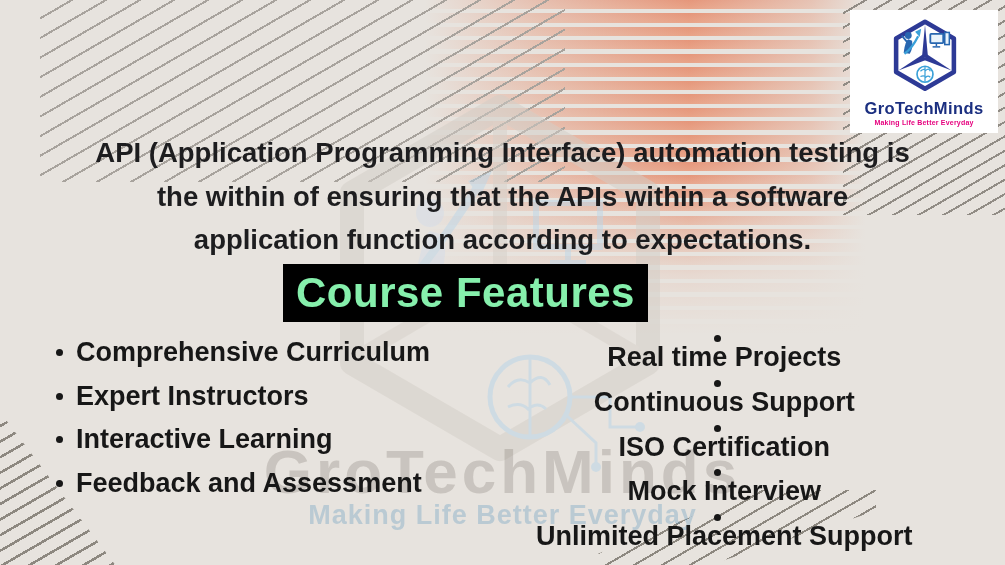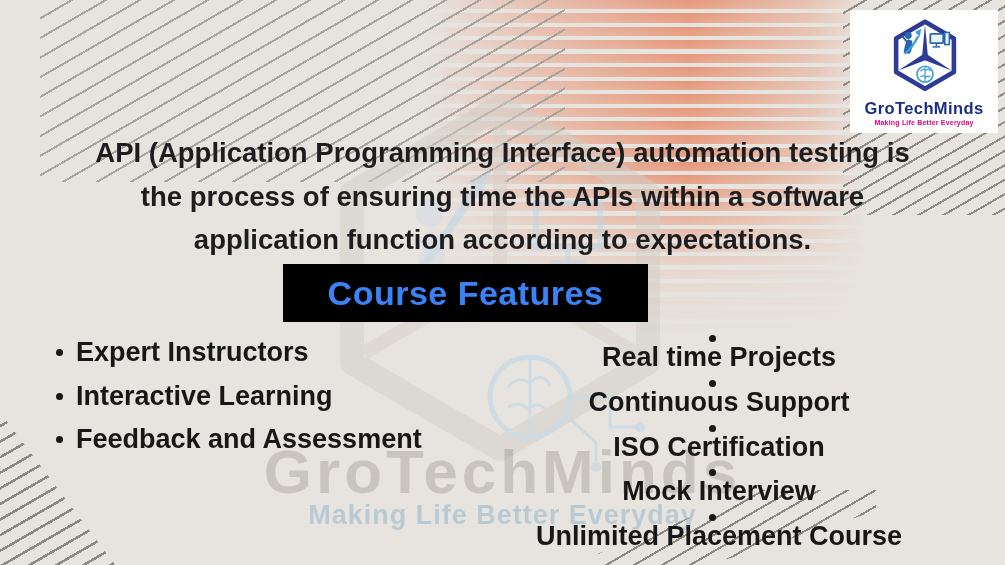--- a/index.html
+++ b/index.html
@@ -33,21 +33,21 @@
     font-size:62px;font-weight:700;letter-spacing:4px;color:rgba(110,102,92,.24);}
   .wm-tag{position:absolute;left:0;top:500px;width:100%;text-align:center;
     font-size:27px;font-weight:700;letter-spacing:1px;color:rgba(90,150,190,.32);}
 
   
   .about-box{position:absolute;left:0;top:32px;width:447px;height:91px;background:#000;
     display:flex;align-items:center;padding-left:13px;box-sizing:border-box;}
   .about-box span{color:#fff;font-size:54px;font-weight:900;letter-spacing:1.5px;}
   .features-box{position:absolute;left:283px;top:264px;width:365px;height:58px;background:#000;
     display:flex;align-items:center;justify-content:center;}
-  .features-box span{color:#3b82f6;font-size:34px;font-weight:900;letter-spacing:.5px;}
+  .features-box span{color:#86efac;font-size:42px;font-weight:900;letter-spacing:.5px;}
 
   
   .desc{position:absolute;left:0;top:131px;width:100%;text-align:center;
     font-size:27.5px;line-height:43.5px;font-weight:700;color:#1d1d1f;}
 
   
   .col{position:absolute;list-style:none;margin:0;padding:0;
     font-size:27px;font-weight:700;color:#171717;}
   .col li{display:flex;align-items:center;}
   .col-left{left:56px;top:331px;}
@@ -118,29 +118,33 @@
       <rect x="76" y="19" width="6" height="16" fill="#eaf4fb" stroke="#2766b0" stroke-width="2"></rect>
       <circle cx="50" cy="74" r="10.5" fill="#ffffff" stroke="#3aa0d8" stroke-width="2.2"></circle>
       <path d="M44,70 q4,-4 7,-1 q4,-4 6,1 M44,77 q5,-2 7,1 q3,-3 6,0 M50,64 v20" fill="none" stroke="#3aa0d8" stroke-width="1.6"></path>
     </svg>
     <div class="brand">GroTechMinds</div>
     <div class="brand-tag">Making Life Better Everyday</div>
   </div>
 
   <div class="desc">
     <div>API (Application Programming Interface) automation testing is</div>
-    <div>the process of ensuring time the APIs within a software</div>
+    <div>the within of ensuring that the APIs within a software</div>
     <div>application function according to expectations.</div>
   </div>
 
   <div class="features-box">
     <span>Course Features</span>
   </div>
 
   <ul class="col col-left">
+    <li>
+        <span class="dot"></span>
+        <span>Comprehensive Curriculum</span>
+      </li>
     <li>
         <span class="dot"></span>
         <span>Expert Instructors</span>
       </li>
     <li>
         <span class="dot"></span>
         <span>Interactive Learning</span>
       </li>
     <li>
         <span class="dot"></span>
@@ -159,17 +163,17 @@
     <li>
         <span class="dot"></span>
         <span>ISO Certification</span>
       </li>
     <li>
         <span class="dot"></span>
         <span>Mock Interview</span>
       </li>
     <li>
         <span class="dot"></span>
-        <span>Unlimited Placement Course</span>
+        <span>Unlimited Placement Support</span>
       </li>
   </ul>
 
 </div>
 
 </body></html>

